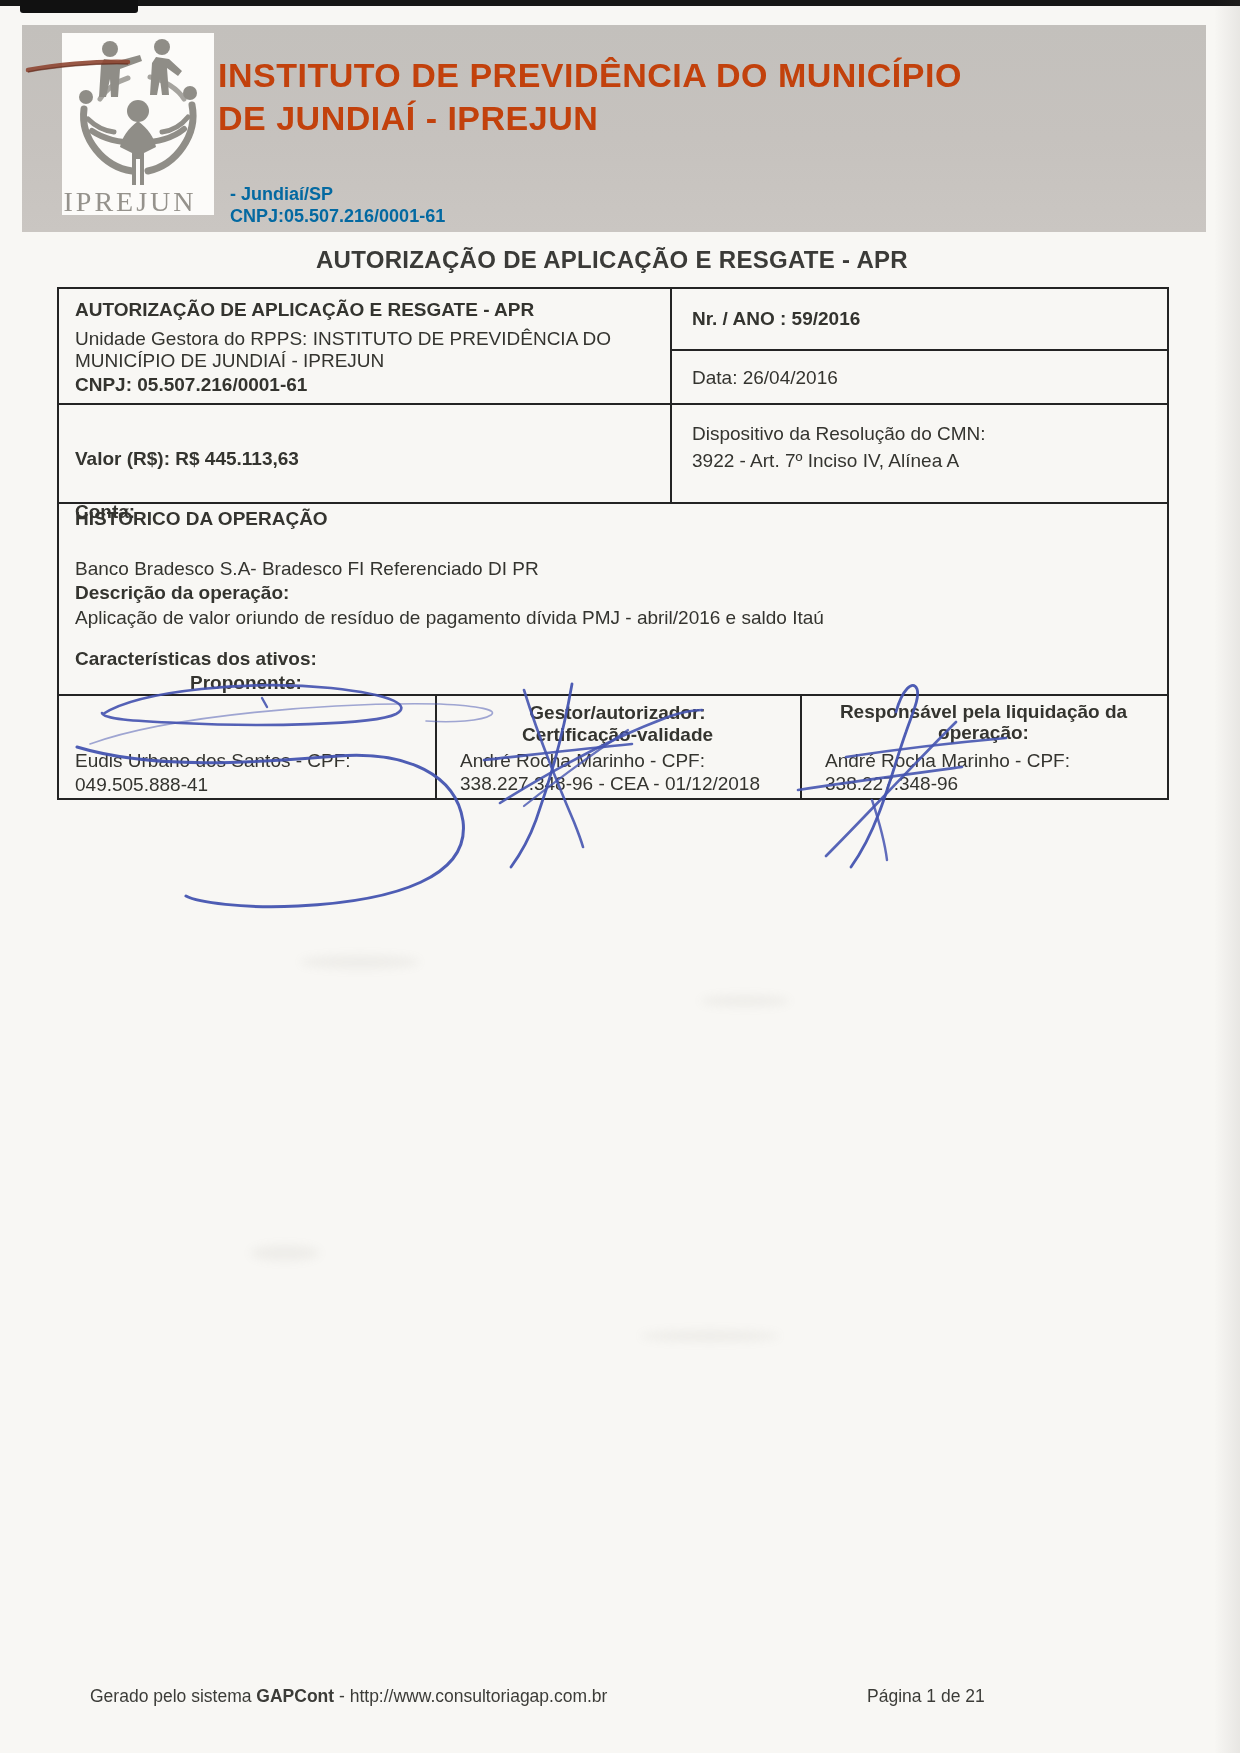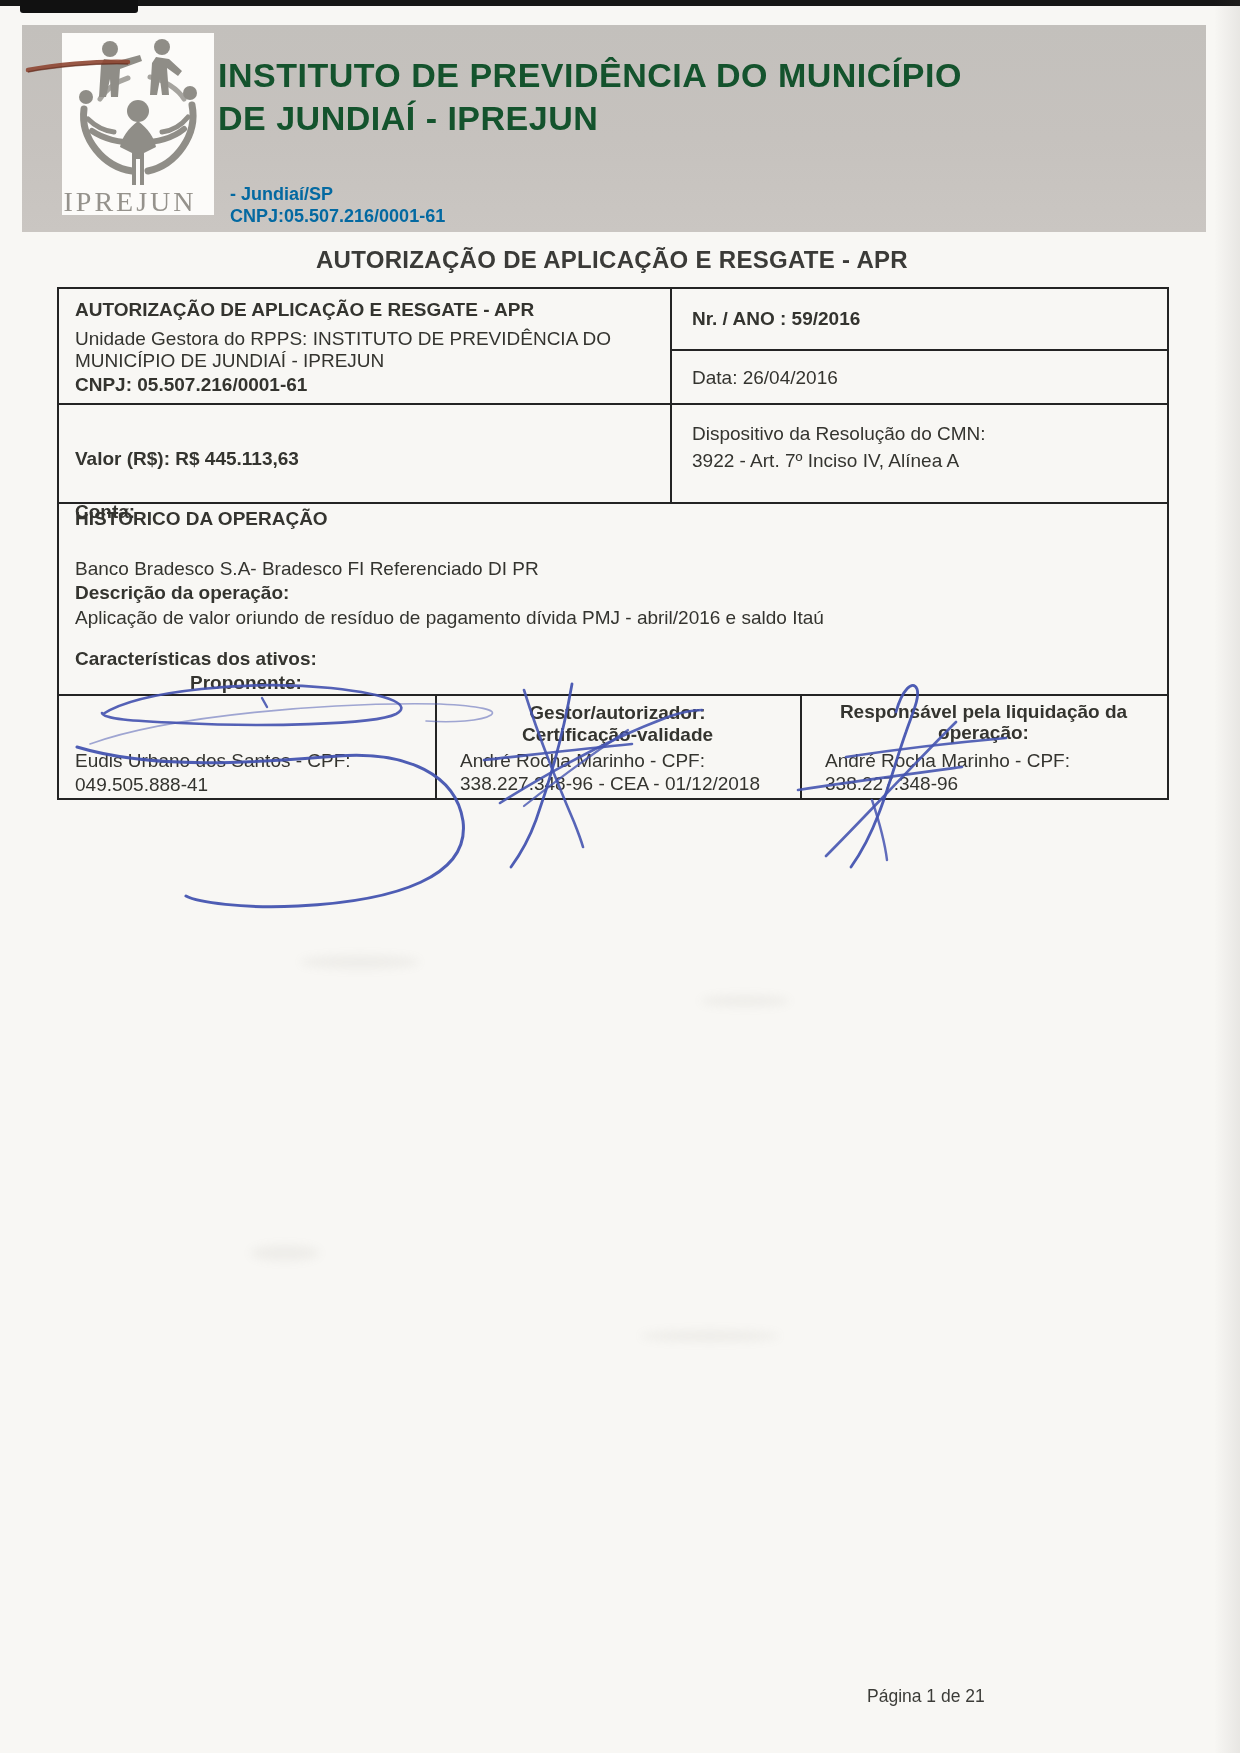--- a/index.html
+++ b/index.html
@@ -12,21 +12,21 @@
   .txt{font-size:19px;line-height:22px;white-space:nowrap;}
   .b{font-weight:bold;}
   .center{text-align:center;}
   
   .topstrip{left:0;top:0;width:1240px;height:6px;background:#161616;}
   .topblob{left:20px;top:0;width:118px;height:13px;background:#111;border-radius:0 0 3px 3px;}
   .edge-r{right:0;top:0;width:26px;height:1753px;background:linear-gradient(to right,rgba(0,0,0,0),rgba(90,85,80,0.10));}
   .smudge{background:#9a978f;filter:blur(5px);opacity:0.10;border-radius:50%;}
   
   .banner{left:22px;top:25px;width:1184px;height:207px;background:linear-gradient(180deg,#c3c0bc 0%,#c6c2be 55%,#cac6c2 100%);}
-  .banner-title{left:218px;top:54px;width:960px;font-size:34px;line-height:43px;font-weight:bold;color:#14532d;letter-spacing:0.5px;}
+  .banner-title{left:218px;top:54px;width:960px;font-size:34px;line-height:43px;font-weight:bold;color:#c2410c;letter-spacing:0.5px;}
   .banner-sub{left:223px;font-size:18px;font-weight:bold;color:#0369a1;margin-left:7px;}
   .logobox{left:62px;top:33px;width:152px;height:182px;background:#fcfbf9;}
   .logotext{left:40px;top:186px;width:180px;text-align:center;font-family:"Liberation Serif", serif;font-size:28px;letter-spacing:3px;color:#95928c;}
   
   .doctitle{left:57px;top:246px;width:1110px;text-align:center;font-size:24px;font-weight:bold;color:#3b3b38;letter-spacing:0.3px;}
   
   .hline{height:2px;background:#242424;}
   .vline{width:2px;background:#242424;}
   
   .footer{top:1686px;font-size:17.5px;color:#3c3c38;}
@@ -156,15 +156,18 @@
       <g>
         <path d="M896,712 C902,690 913,679 917,689 C920,698 912,714 906,732 C897,757 889,787 879,813 C871,834 861,853 851,867" stroke-width="2.8" opacity="0.95"></path>
         <path d="M826,856 C862,820 910,768 956,722" stroke-width="2.6" opacity="0.9"></path>
         <path d="M846,757 C892,750 950,743 1006,738" stroke-width="2.6" opacity="0.9"></path>
         <path d="M798,790 C850,782 910,774 962,767" stroke-width="2.6" opacity="0.9"></path>
         <path d="M872,800 C880,824 885,844 887,860" stroke-width="2.4" opacity="0.85"></path>
       </g>
     </g>
   </svg>
 
+  <div class="abs footer" style="left:90px;">
+    <span>Gerado pelo sistema </span><span class="b">GAPCont</span><span> - http://www.consultoriagap.com.br</span>
+  </div>
   <div class="abs footer" style="left:867px;width:300px;text-align:left;">Página 1 de 21</div>
 
 </div>
 
 </body></html>

